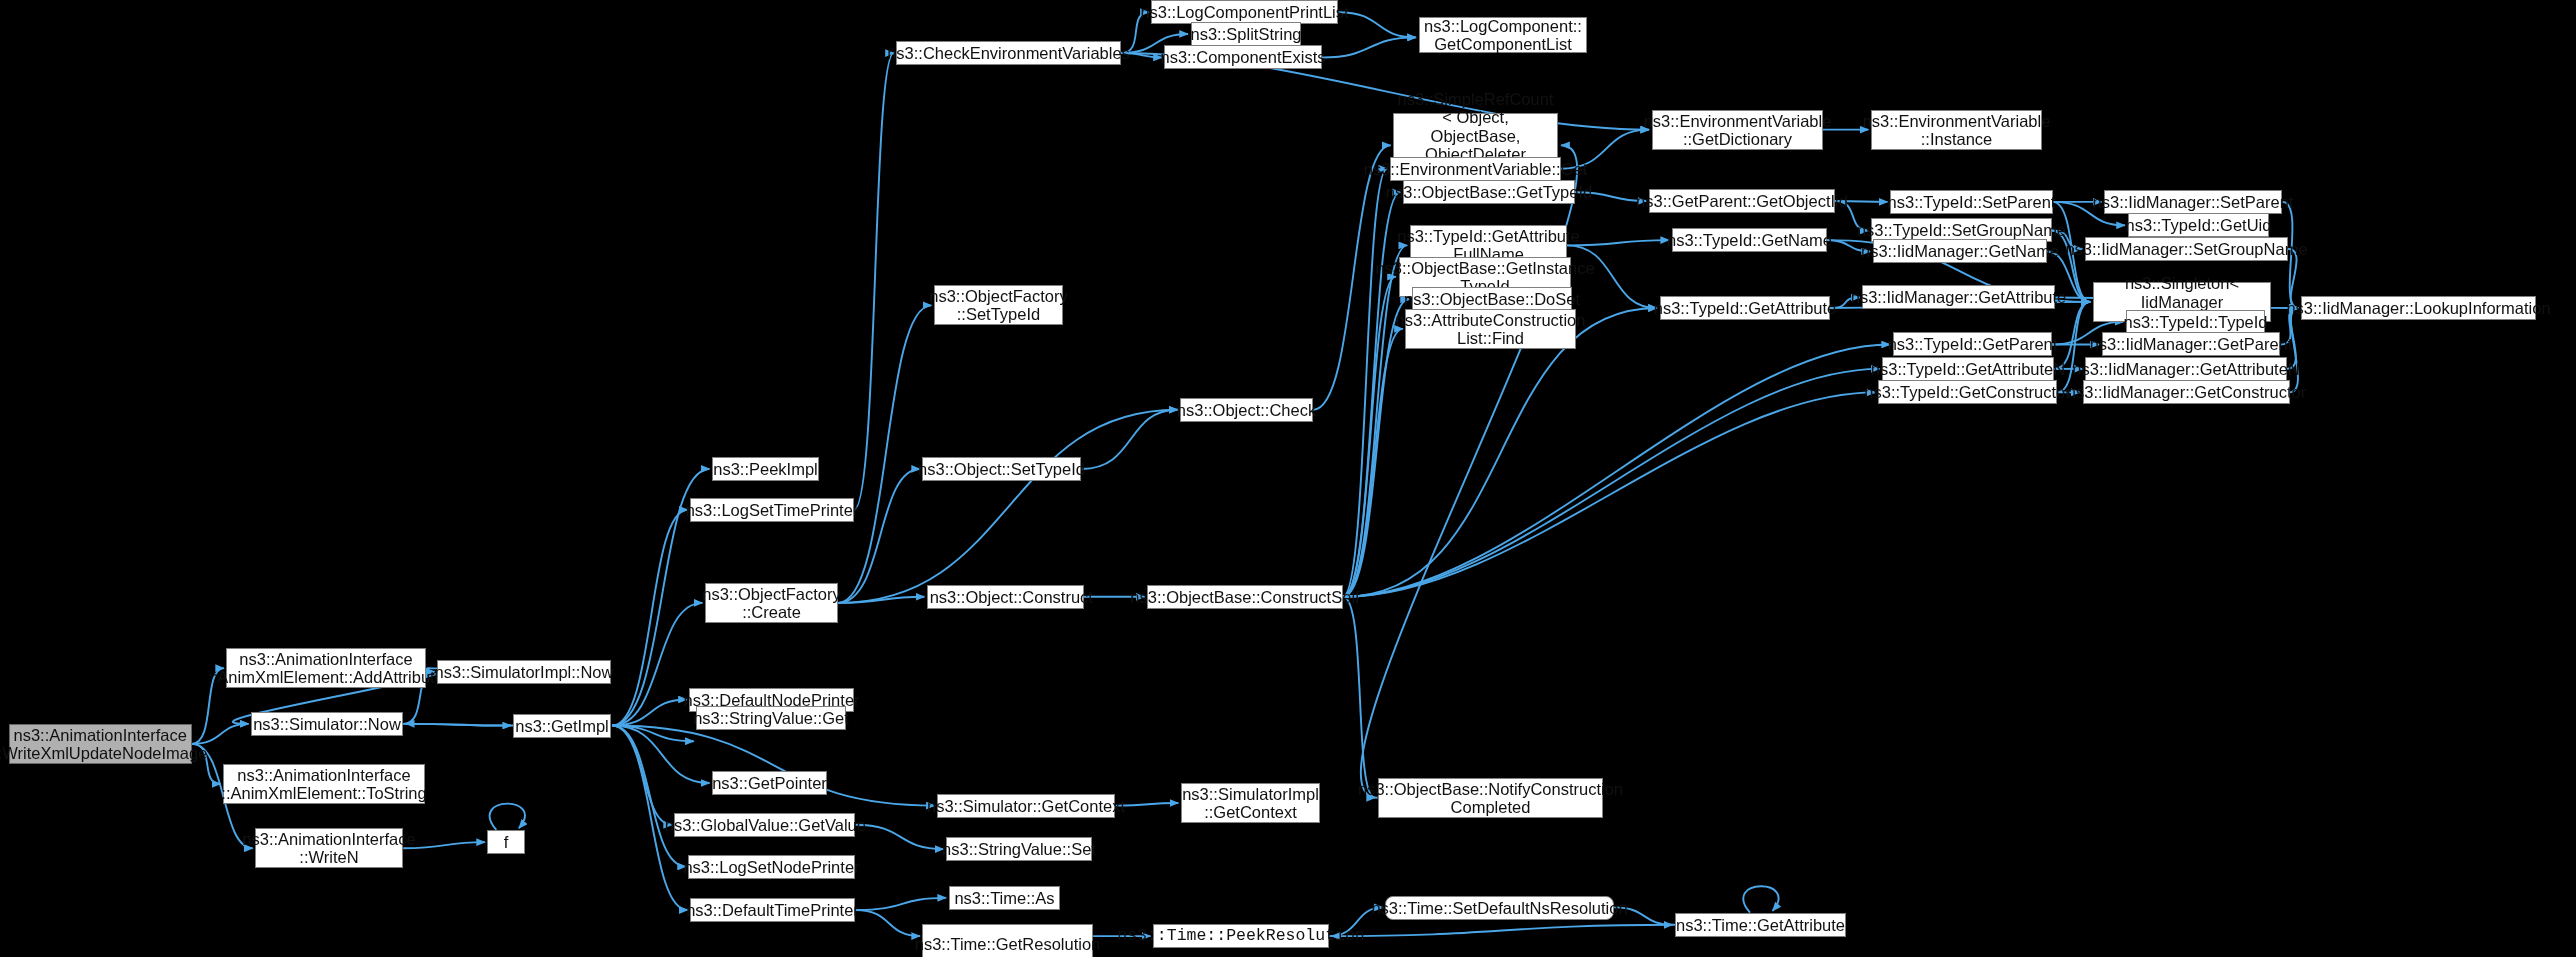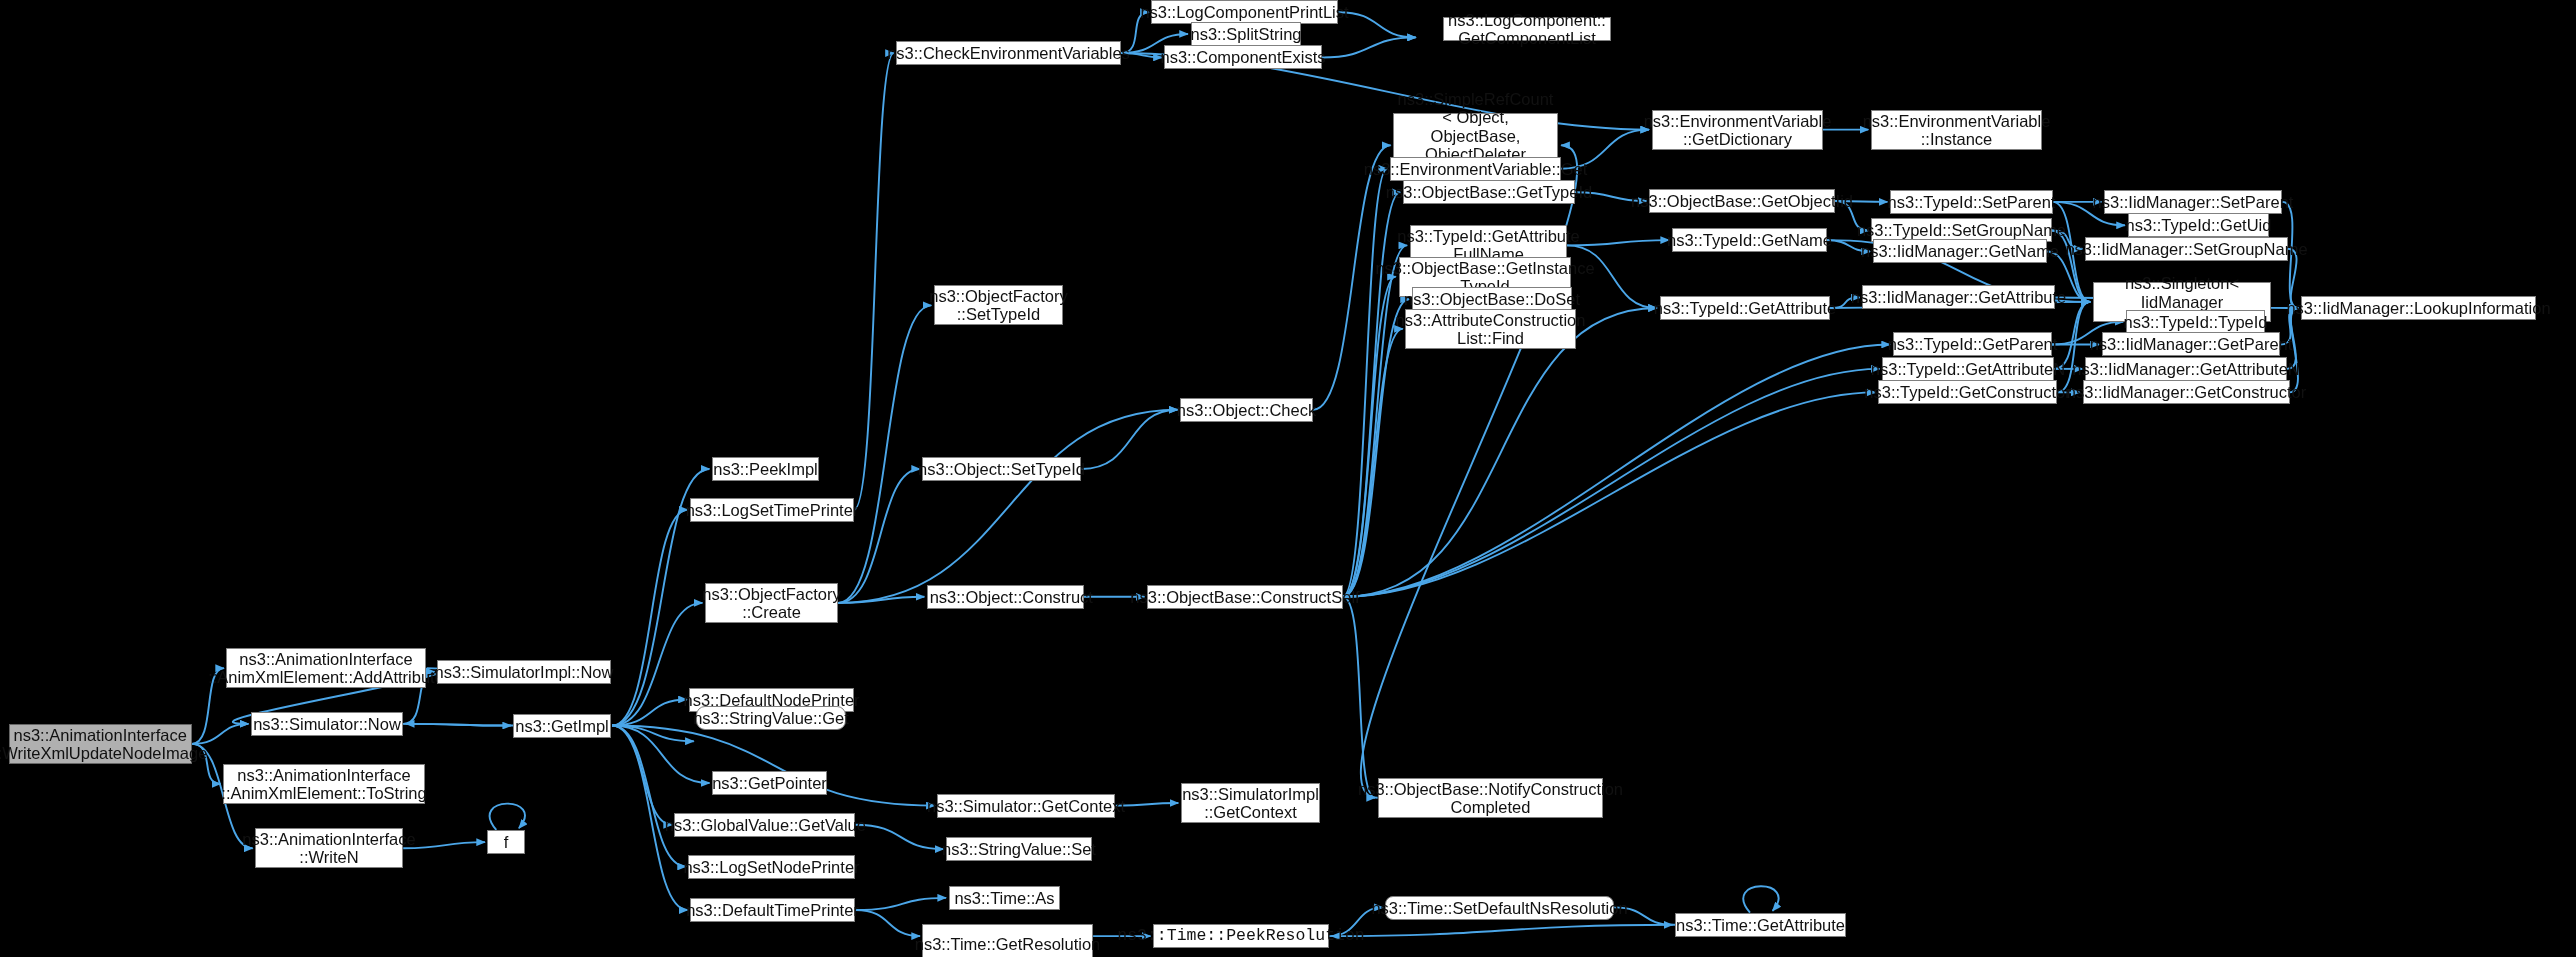--- a/index.html
+++ b/index.html
@@ -119,30 +119,30 @@
     <div class="node" style="left: 255px; top: 828px; width: 148px; height: 40px;">ns3::AnimationInterface
 ::WriteN</div>
     <div class="node" style="left: 437px; top: 660px; width: 174px; height: 24.4px;">ns3::SimulatorImpl::Now</div>
     <div class="node" style="left: 513px; top: 714px; width: 98px; height: 24.4px;">ns3::GetImpl</div>
     <div class="node" style="left: 487px; top: 830px; width: 38px; height: 24.4px;">f</div>
     <div class="node" style="left: 712px; top: 457px; width: 107px; height: 24.4px;">ns3::PeekImpl</div>
     <div class="node" style="left: 690px; top: 498px; width: 164px; height: 24.4px;">ns3::LogSetTimePrinter</div>
     <div class="node" style="left: 705px; top: 583px; width: 133px; height: 40px;">ns3::ObjectFactory
 ::Create</div>
     <div class="node" style="left: 689px; top: 688px; width: 165px; height: 24.4px;">ns3::DefaultNodePrinter</div>
-    <div class="node" style="left: 696px; top: 706px; width: 150px; height: 24.4px; border-radius: 9px;">ns3::StringValue::Get</div>
+    <div class="node" style="left: 696px; top: 706px; width: 150px; height: 24.4px;">ns3::StringValue::Get</div>
     <div class="node" style="left: 712px; top: 771px; width: 115px; height: 24.4px;">ns3::GetPointer</div>
     <div class="node" style="left: 674px; top: 813px; width: 181px; height: 24.4px; padding-left: 6px;">ns3::GlobalValue::GetValue</div>
     <div class="node" style="left: 688px; top: 855px; width: 167px; height: 24.4px;">ns3::LogSetNodePrinter</div>
     <div class="node" style="left: 690px; top: 898px; width: 165px; height: 24.4px;">ns3::DefaultTimePrinter</div>
     <div class="node" style="left: 896px; top: 41px; width: 225px; height: 24.4px;">ns3::CheckEnvironmentVariables</div>
     <div class="node" style="left: 1151px; top: 0px; width: 187px; height: 24.4px;">ns3::LogComponentPrintList</div>
     <div class="node" style="left: 1191px; top: 22px; width: 110px; height: 24.4px;">ns3::SplitString</div>
     <div class="node" style="left: 1164px; top: 45px; width: 158px; height: 24.4px;">ns3::ComponentExists</div>
-    <div class="node" style="left: 1419px; top: 17.4px; width: 168px; height: 24px; margin-left: 24px;">ns3::LogComponent::
+    <div class="node" style="left: 1419px; top: 17.4px; width: 168px; height: 36px;">ns3::LogComponent::
 GetComponentList</div>
     <div class="node" style="left: 934px; top: 285px; width: 129px; height: 40px;">ns3::ObjectFactory
 ::SetTypeId</div>
     <div class="node" style="left: 922px; top: 457px; width: 159px; height: 24.4px;">ns3::Object::SetTypeId</div>
     <div class="node" style="left: 1180px; top: 398px; width: 133px; height: 24.4px;">ns3::Object::Check</div>
     <div class="node" style="left: 927px; top: 585px; width: 157px; height: 24.4px; padding-left: 16px;">ns3::Object::Construct</div>
     <div class="node" style="left: 1147px; top: 585px; width: 196px; height: 24.4px;">ns3::ObjectBase::ConstructSelf</div>
     <div class="node" style="left: 937px; top: 794px; width: 178px; height: 24.4px;">ns3::Simulator::GetContext</div>
     <div class="node" style="left: 946px; top: 837px; width: 146px; height: 24.4px;">ns3::StringValue::Set</div>
     <div class="node" style="left: 949px; top: 886px; width: 111px; height: 24.4px;">ns3::Time::As</div>
@@ -160,21 +160,21 @@
 FullName</div>
     <div class="node" style="left: 1399px; top: 257px; width: 172px; height: 40px;">ns3::ObjectBase::GetInstance
 TypeId</div>
     <div class="node" style="left: 1412px; top: 287px; width: 160px; height: 24.4px;">ns3::ObjectBase::DoSet</div>
     <div class="node" style="left: 1405px; top: 309px; width: 171px; height: 40px;">ns3::AttributeConstruction
 List::Find</div>
     <div class="node" style="left: 1652px; top: 110px; width: 171px; height: 40px;">ns3::EnvironmentVariable
 ::GetDictionary</div>
     <div class="node" style="left: 1871px; top: 110px; width: 171px; height: 40px;">ns3::EnvironmentVariable
 ::Instance</div>
-    <div class="node" style="left: 1649px; top: 189px; width: 186px; height: 24.4px;">ns3::ObjectBase::GetObjectIid</div>
+    <div class="node" style="left: 1649px; top: 189px; width: 186px; height: 24.4px;">ns3::GetParent::GetObjectIid</div>
     <div class="node" style="left: 1672px; top: 228px; width: 155px; height: 24.4px;">ns3::TypeId::GetName</div>
     <div class="node" style="left: 1660px; top: 296px; width: 170px; height: 24.4px;">ns3::TypeId::GetAttribute</div>
     <div class="node" style="left: 1890px; top: 190px; width: 163px; height: 24.4px;">ns3::TypeId::SetParent</div>
     <div class="node" style="left: 1871px; top: 218px; width: 181px; height: 24.4px;">ns3::TypeId::SetGroupName</div>
     <div class="node" style="left: 1873px; top: 239px; width: 174px; height: 24.4px;">ns3::IidManager::GetName</div>
     <div class="node" style="left: 1862px; top: 285px; width: 193px; height: 24.4px;">ns3::IidManager::GetAttribute</div>
     <div class="node" style="left: 1893px; top: 332px; width: 159px; height: 24.4px;">ns3::TypeId::GetParent</div>
     <div class="node" style="left: 1882px; top: 357px; width: 172px; height: 24.4px;">ns3::TypeId::GetAttributeN</div>
     <div class="node" style="left: 1878px; top: 380px; width: 179px; height: 24.4px;">ns3::TypeId::GetConstructor</div>
     <div class="node" style="left: 2104px; top: 190px; width: 178px; height: 24.4px;">ns3::IidManager::SetParent</div>

